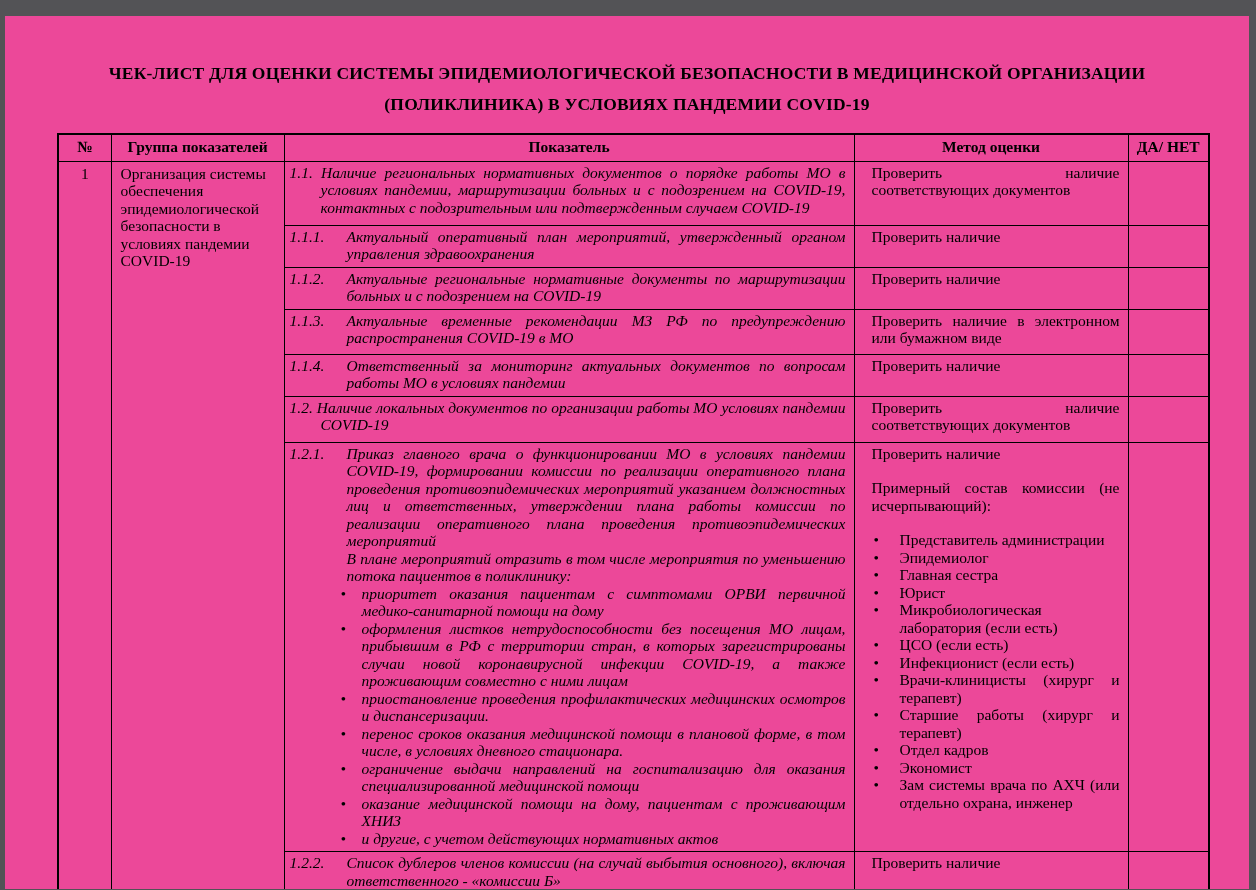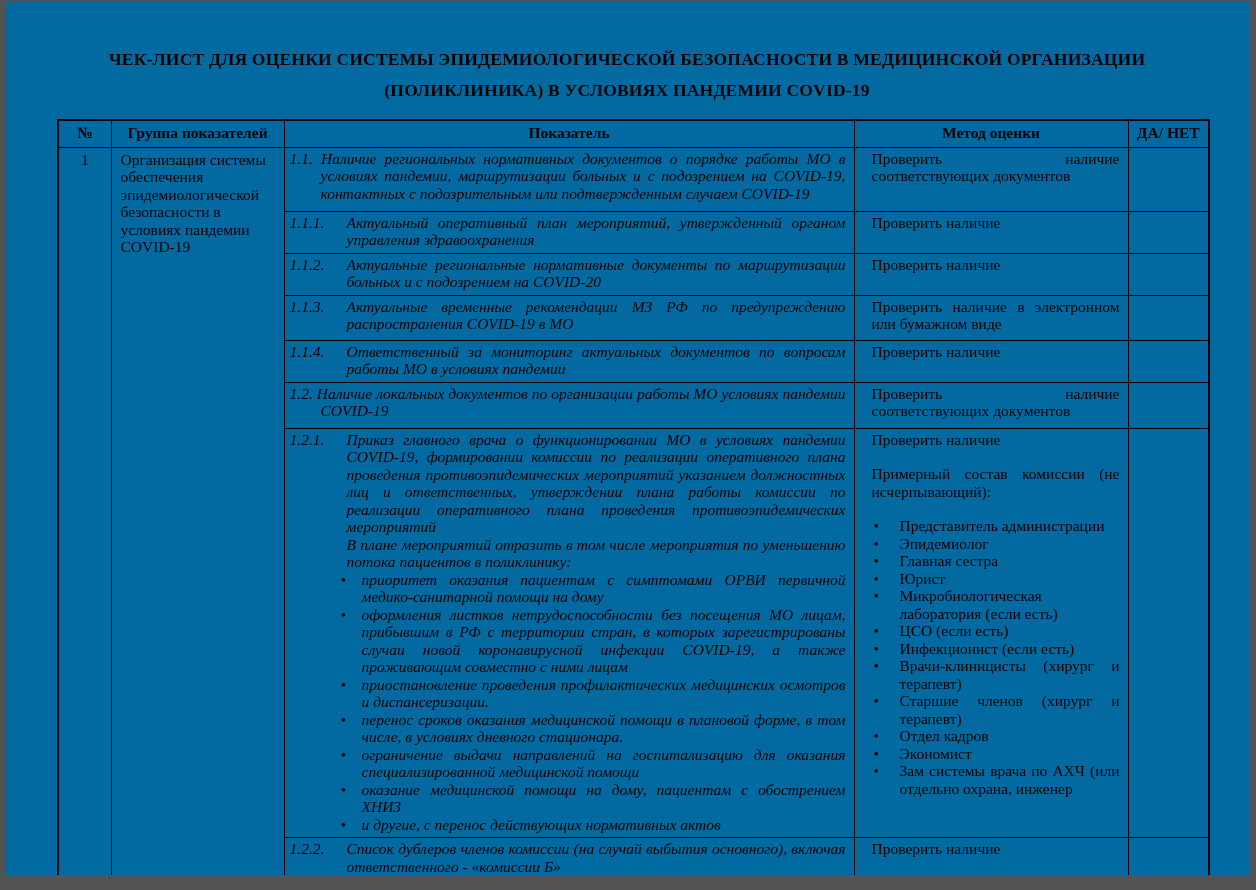--- a/index.html
+++ b/index.html
@@ -5,23 +5,23 @@
   html,body{margin:0;padding:0;}
   body{
     width:1256px;height:890px;
     background:#535356;
     font-family:"Liberation Serif","DejaVu Serif",serif;
     color:#000;
     overflow:hidden;
     position:relative;
   }
   .page{
-    position:absolute;left:5px;top:2px;
+    position:absolute;left:5px;top:16px;
     width:1244px;height:873px;
-    background:#0369a1;
+    background:#ec4899;
     overflow:hidden;
   }
   .title{
     margin:42px auto 0;
     width:1120px;
     text-align:center;
     font-weight:bold;
     font-size:17.5px;
     line-height:31px;
     letter-spacing:0.2px;
@@ -132,21 +132,21 @@
             </div>
         </td>
         <td class="c-meth">Проверить наличие</td>
         <td class="c-ans"></td>
       </tr>
 
       <tr class="r2">
         <td class="c-ind">
           <div class="numrow">
               <span class="inum">1.1.2.</span>
-              <div class="ibody">Актуальные региональные нормативные документы по маршрутизации больных и с подозрением на COVID-20</div>
+              <div class="ibody">Актуальные региональные нормативные документы по маршрутизации больных и с подозрением на COVID-19</div>
             </div>
         </td>
         <td class="c-meth">Проверить наличие</td>
         <td class="c-ans"></td>
       </tr>
 
       <tr class="r3">
         <td class="c-ind">
           <div class="numrow">
               <span class="inum">1.1.3.</span>
@@ -201,25 +201,25 @@
             <div class="b3">
                 <span class="dot">•</span>
                 <div class="bt">перенос сроков оказания медицинской помощи в плановой форме, в том числе, в условиях дневного стационара.</div>
               </div>
             <div class="b3">
                 <span class="dot">•</span>
                 <div class="bt">ограничение выдачи направлений на госпитализацию для оказания специализированной медицинской помощи</div>
               </div>
             <div class="b3">
                 <span class="dot">•</span>
-                <div class="bt">оказание медицинской помощи на дому, пациентам с обострением ХНИЗ</div>
-              </div>
-            <div class="b3">
-                <span class="dot">•</span>
-                <div class="bt">и другие, с перенос действующих нормативных актов</div>
+                <div class="bt">оказание медицинской помощи на дому, пациентам с проживающим ХНИЗ</div>
+              </div>
+            <div class="b3">
+                <span class="dot">•</span>
+                <div class="bt">и другие, с учетом действующих нормативных актов</div>
               </div>
           </div>
         </td>
         <td class="c-meth">
           <div>Проверить наличие</div>
           <div class="vgap"></div>
           <div class="jpara">Примерный состав комиссии (не исчерпывающий):</div>
           <div class="vgap"></div>
           <div>
             <div class="b4">
@@ -249,21 +249,21 @@
             <div class="b4">
                 <span class="dot">•</span>
                 <div class="bt">Инфекционист (если есть)</div>
               </div>
             <div class="b4">
                 <span class="dot">•</span>
                 <div class="bt">Врачи-клиницисты (хирург и терапевт)</div>
               </div>
             <div class="b4">
                 <span class="dot">•</span>
-                <div class="bt">Старшие членов (хирург и терапевт)</div>
+                <div class="bt">Старшие работы (хирург и терапевт)</div>
               </div>
             <div class="b4">
                 <span class="dot">•</span>
                 <div class="bt">Отдел кадров</div>
               </div>
             <div class="b4">
                 <span class="dot">•</span>
                 <div class="bt">Экономист</div>
               </div>
             <div class="b4">

